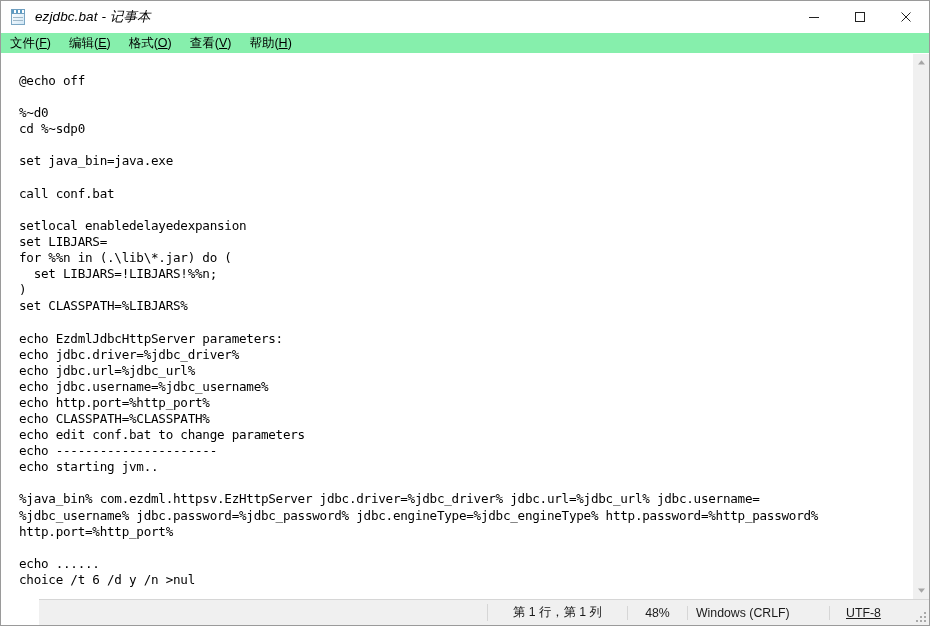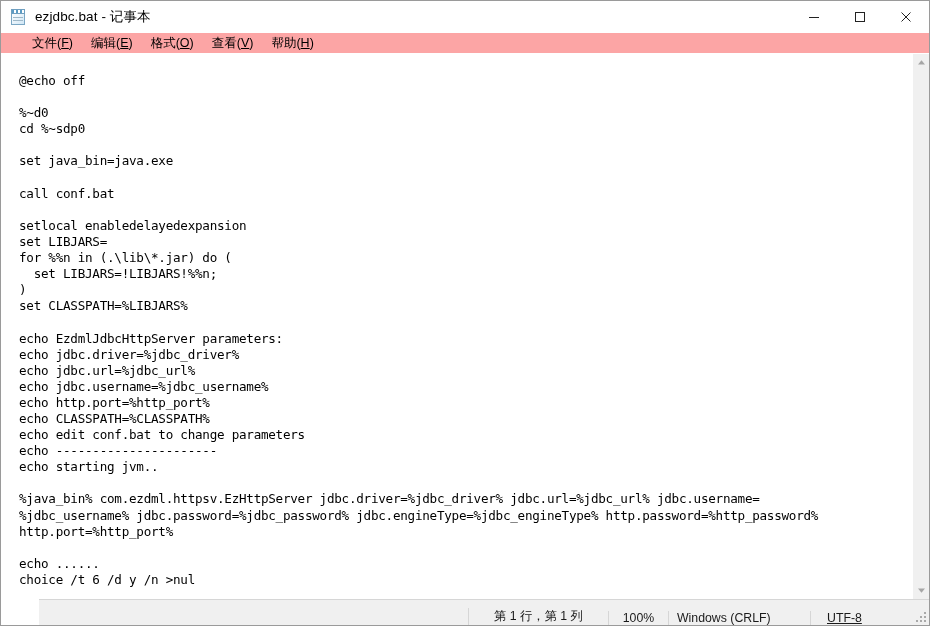--- a/index.html
+++ b/index.html
@@ -69,20 +69,21 @@
     background:
       linear-gradient(to bottom,
         #9fb8c8 0px, #9fb8c8 1px, transparent 1px, transparent 3px,
         #9fb8c8 3px, #9fb8c8 4px, transparent 4px);
   }
   .title-text {
     font-size: 13.5px;
     color: #000000;
     letter-spacing: 0.1px;
     white-space: nowrap;
+    font-style: italic;
   }
   .win-controls {
     position: absolute;
     right: 0;
     top: 0;
     height: 32px;
     display: flex;
   }
   .win-btn {
     width: 46px;
@@ -92,22 +93,22 @@
     justify-content: center;
   }
   .win-btn svg { display: block; }
 
   
   .menubar {
     height: 20px;
     min-height: 20px;
     display: flex;
     align-items: center;
-    background: #fca5a5;
-    padding-left: 22px;
+    background: #86efac;
+    padding-left: 0;
     user-select: none;
   }
   .menu-item {
     font-size: 12.5px;
     color: #000000;
     padding: 0 9px;
     height: 20px;
     line-height: 20px;
     white-space: nowrap;
   }
@@ -170,41 +171,41 @@
     background: #cdcdcd;
   }
 
   
   .statusbar {
     height: 25px;
     min-height: 25px;
     background: #f0f0f0;
     border-top: 1px solid #d6d6d6;
     display: flex;
-    align-items: flex-end;
+    align-items: center;
     justify-content: flex-end;
     position: relative;
     user-select: none;
     margin-left: 38px;
   }
   .status-spacer { flex: 1 1 auto; }
   .status-cell {
     display: flex;
     align-items: center;
     font-size: 12.3px;
     color: #1a1a1a;
     border-left: 1px solid #d6d6d6;
     padding: 0 12px;
     white-space: nowrap;
     box-sizing: border-box;
   }
   .cell-pos   { width: 140px; justify-content: center; }
   .cell-zoom  { width: 60px;  justify-content: center; }
   .cell-eol   { width: 142px; justify-content: flex-start; padding-left: 8px; }
-  .cell-enc   { width: 119px; justify-content: flex-start; padding-left: 16px; text-decoration: underline; }
+  .cell-enc   { width: 100px; justify-content: flex-start; padding-left: 16px; text-decoration: underline; }
   .grip {
     position: absolute;
     right: 3px;
     bottom: 3px;
     width: 11px;
     height: 11px;
   }
   .grip i {
     position: absolute;
     width: 2px;
@@ -300,21 +301,21 @@
         <svg width="9" height="7" viewBox="0 0 9 7">
           <path d="M4.5 5.8 L1 1.5 L8 1.5 Z" fill="#a6a6a6"></path>
         </svg>
       </div>
     </div>
   </div>
 
   <div class="statusbar">
     <div class="status-spacer"></div>
     <div class="status-cell cell-pos">第 1 行，第 1 列</div>
-    <div class="status-cell cell-zoom">100%</div>
+    <div class="status-cell cell-zoom">48%</div>
     <div class="status-cell cell-eol">Windows (CRLF)</div>
     <div class="status-cell cell-enc">UTF-8</div>
     <div class="grip">
       <i style="right:0px;bottom:0px;"></i>
       <i style="right:4px;bottom:0px;"></i>
       <i style="right:8px;bottom:0px;"></i>
       <i style="right:0px;bottom:4px;"></i>
       <i style="right:4px;bottom:4px;"></i>
       <i style="right:0px;bottom:8px;"></i>
     </div>

